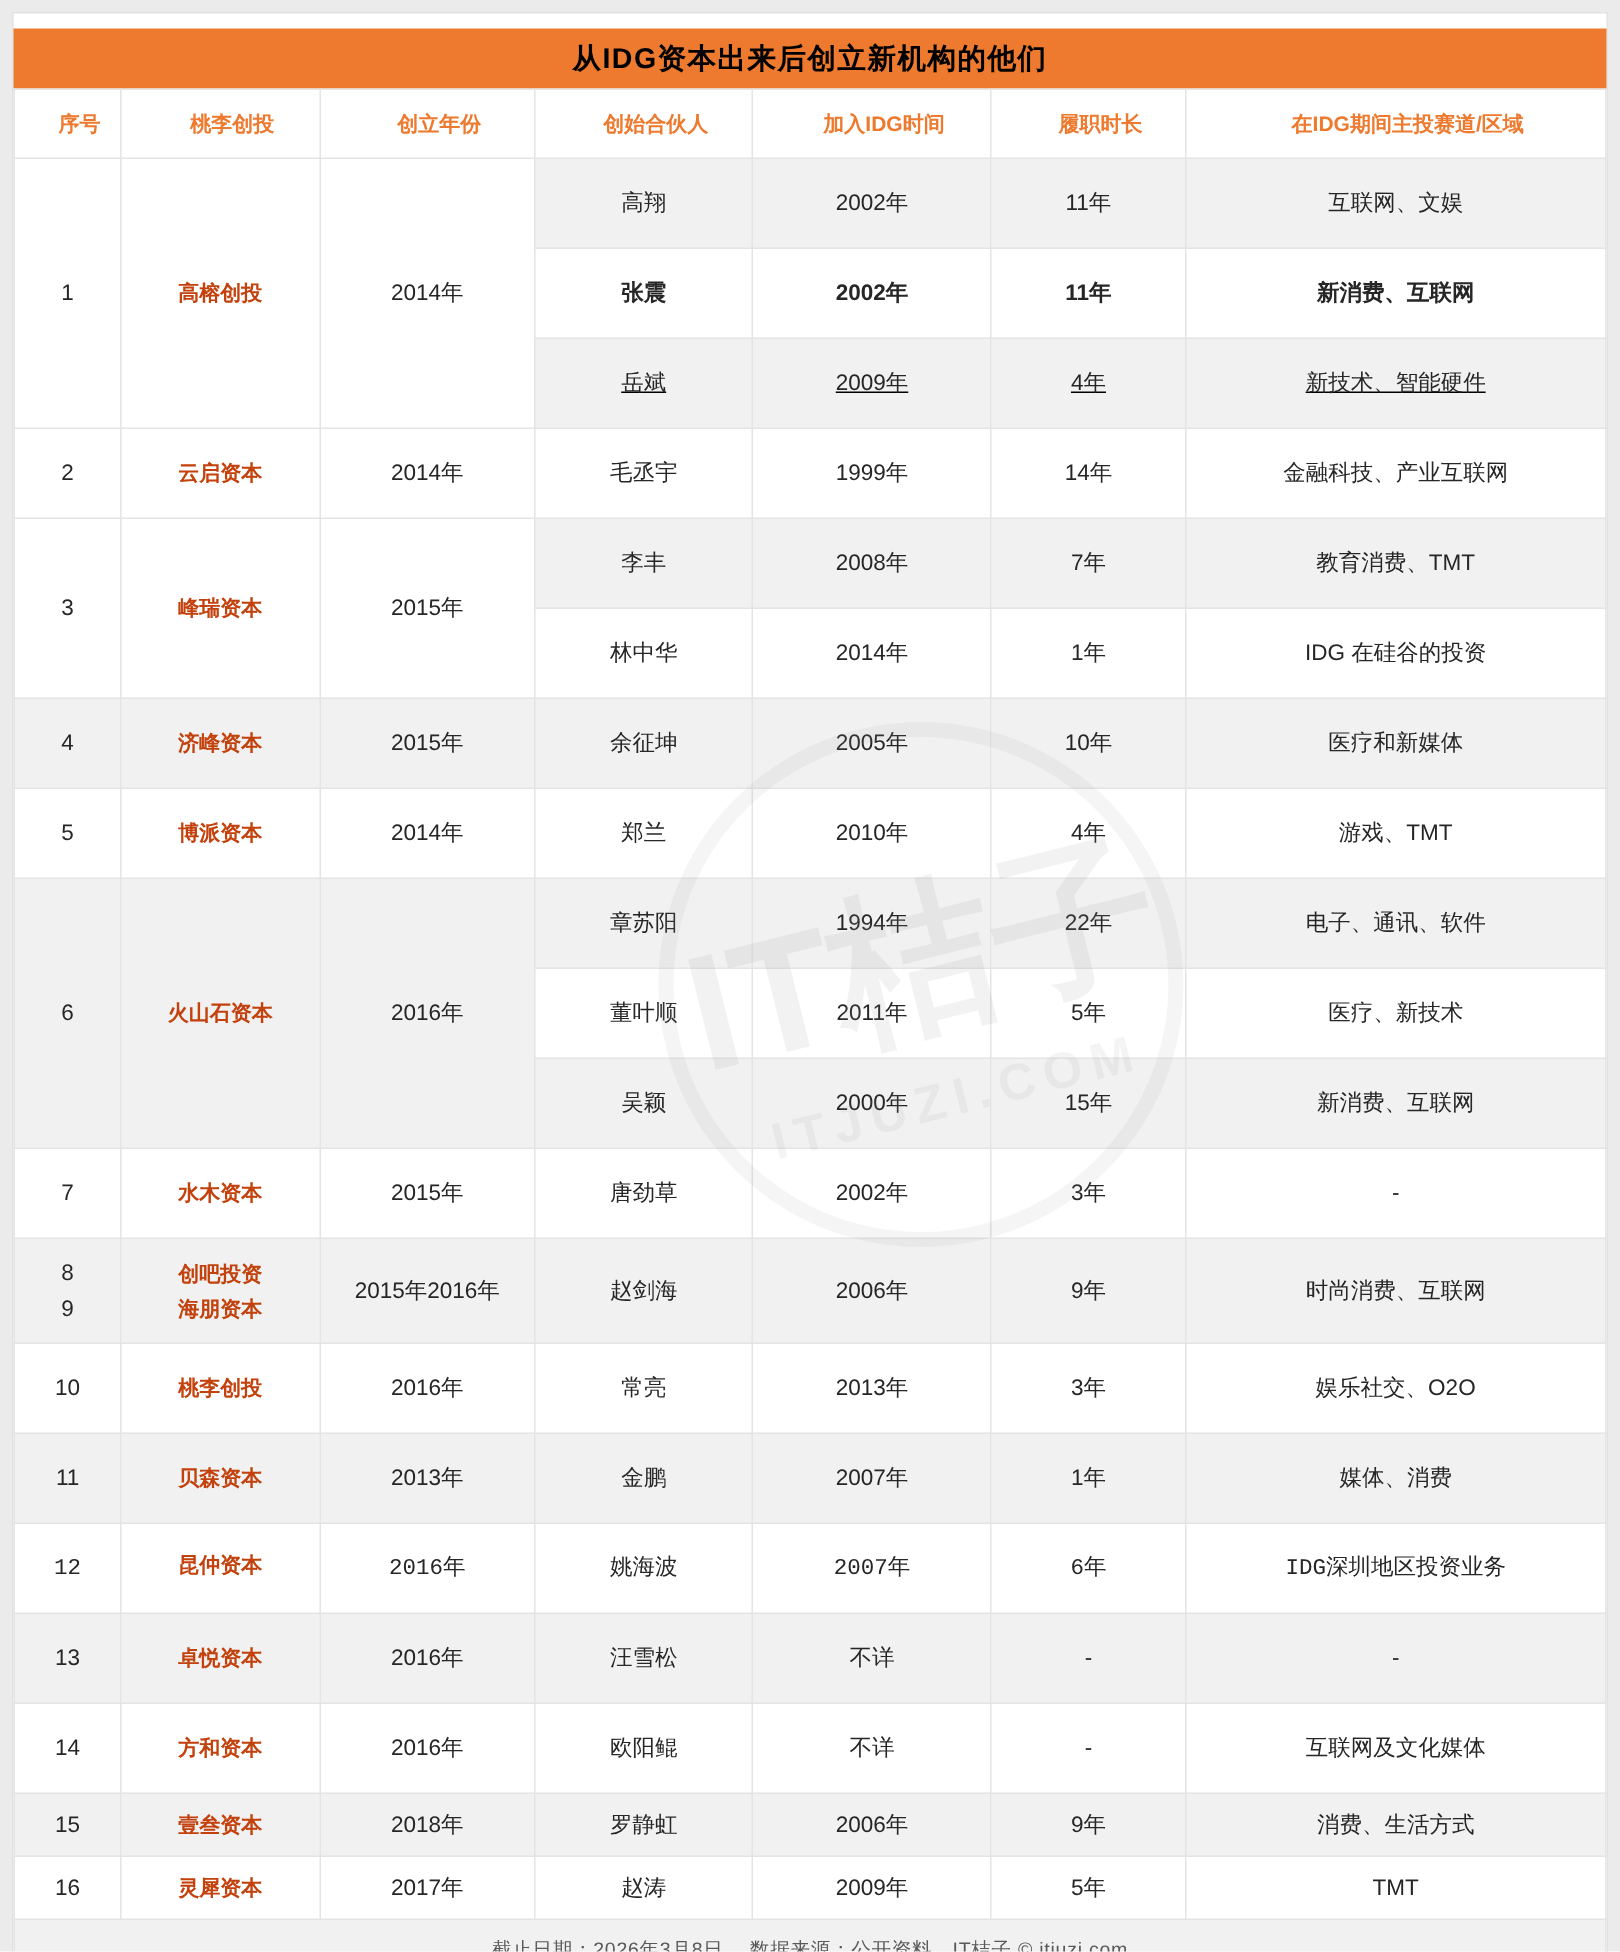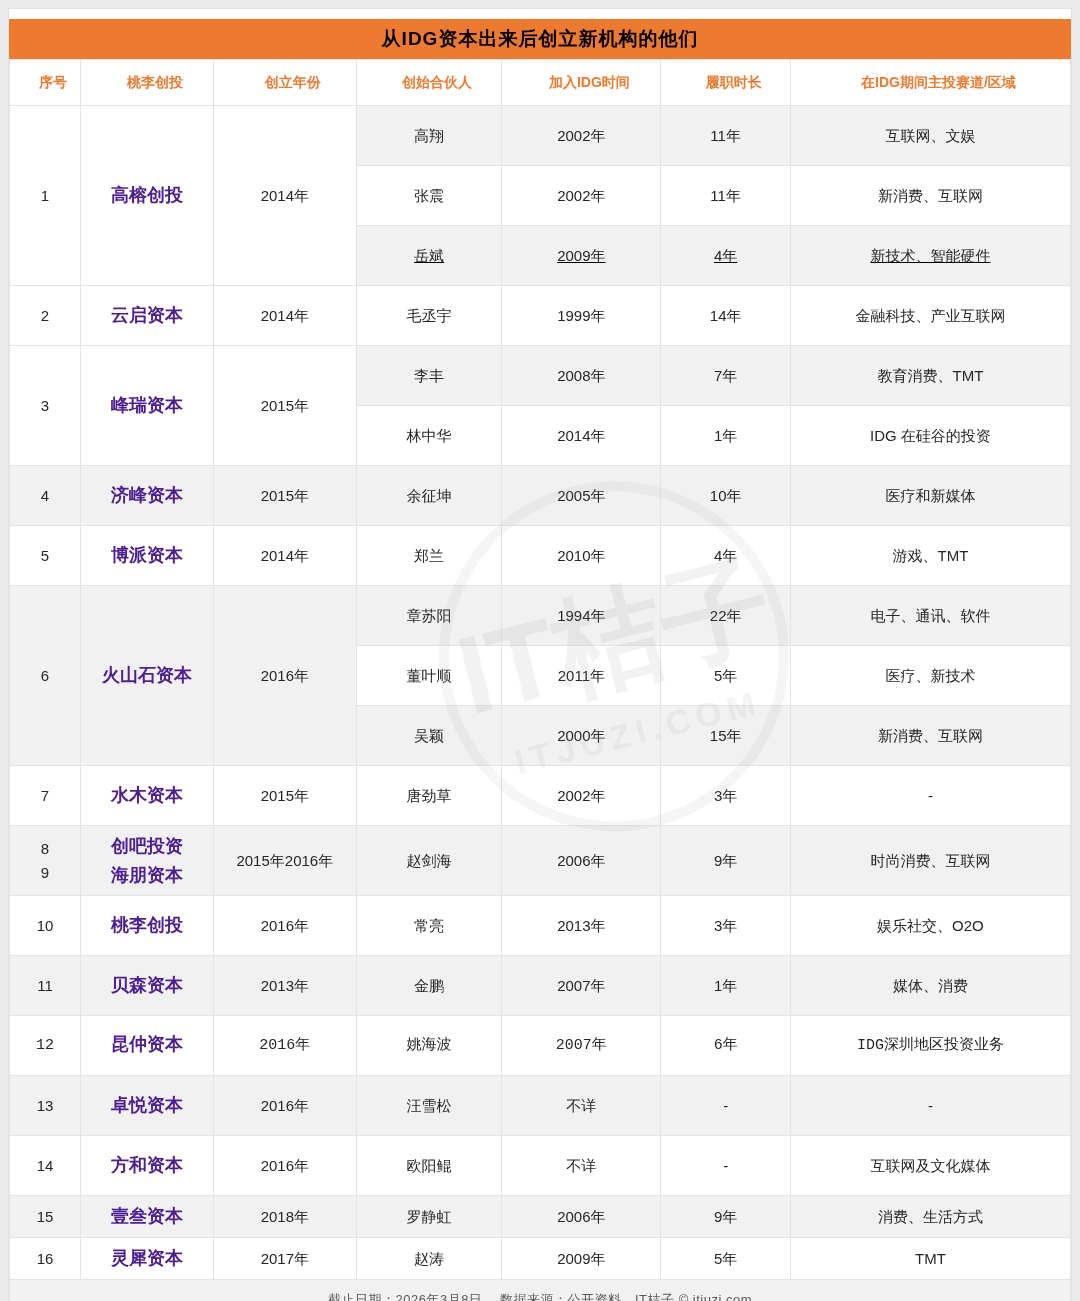--- a/index.html
+++ b/index.html
@@ -29,21 +29,21 @@
     padding:2px 6px;
     white-space:pre-line;
   }
   thead th {
     height:46px;
     background:#ffffff;
     color:#ED7A2E;
     font-size:14px; font-weight:bold;padding-left:22px;
   }
   td { font-size:15px; color:#262626; line-height:1.6; }
-  td.org { font-weight:bold; color:#4c1d95; font-size:18px; }
+  td.org { font-weight:bold; color:#c2410c; font-size:14px; }
   td.shade { background:#F1F1F1; }
   td.plain { background:#ffffff; }
   .footer-bar {
     height:40px;
     background:#F1F1F1;
     border:1px solid #e4e4e4; border-top:none;
     display:flex; align-items:center; justify-content:center;
     color:#595959; font-size:13px; letter-spacing:0.5px;
   }
   .watermark {
@@ -97,21 +97,21 @@
     <tbody id="table-body">
         <tr style="height: 60px;">
           <td rowspan="3" class="plain">1</td>
           <td rowspan="3" class="org plain">高榕创投</td>
           <td rowspan="3" class="plain">2014年</td>
           <td class="shade">高翔</td>
           <td class="shade">2002年</td>
           <td class="shade">11年</td>
           <td class="shade">互联网、文娱</td>
         </tr>
-        <tr style="height: 60px;">
+        <tr style="height: 60px; font-weight: bold;">
           <td class="plain">张震</td>
           <td class="plain">2002年</td>
           <td class="plain">11年</td>
           <td class="plain">新消费、互联网</td>
         </tr>
         <tr style="height: 60px; text-decoration: underline;">
           <td class="shade">岳斌</td>
           <td class="shade">2009年</td>
           <td class="shade">4年</td>
           <td class="shade">新技术、智能硬件</td>

